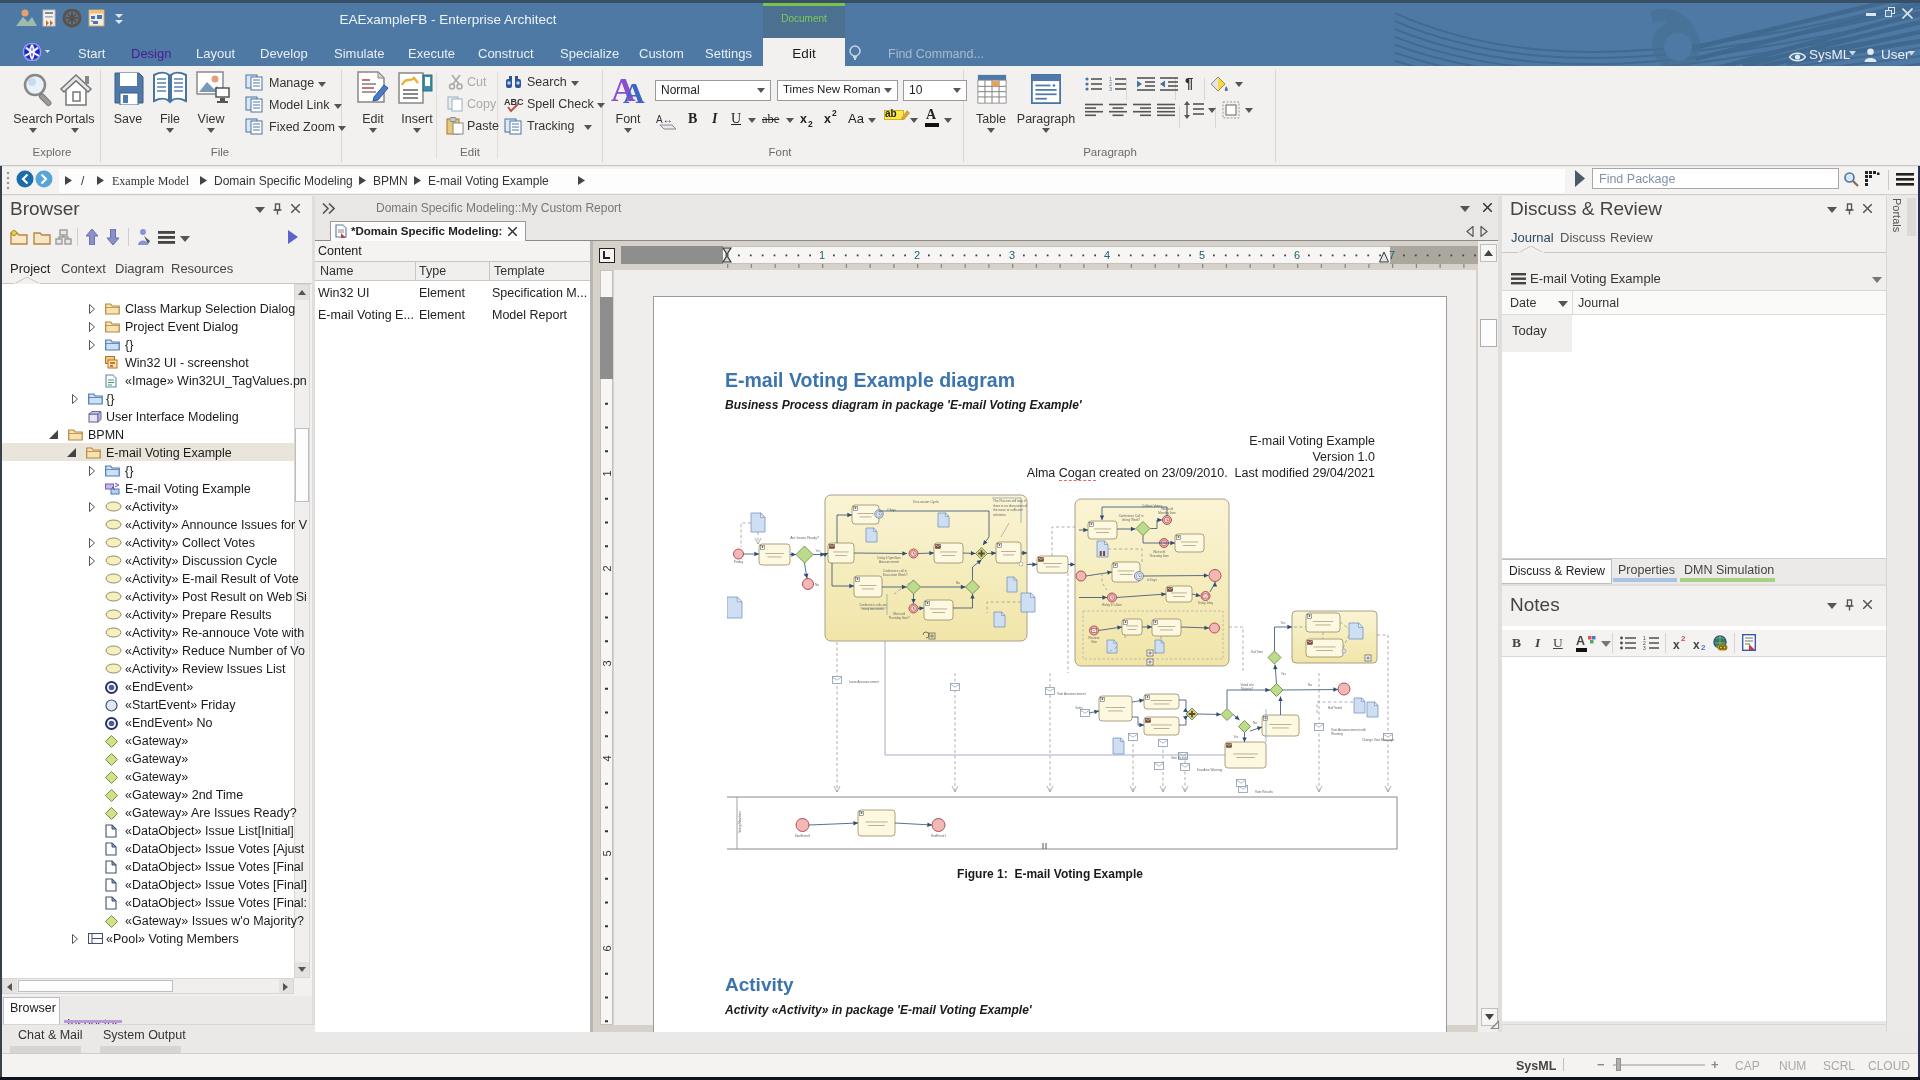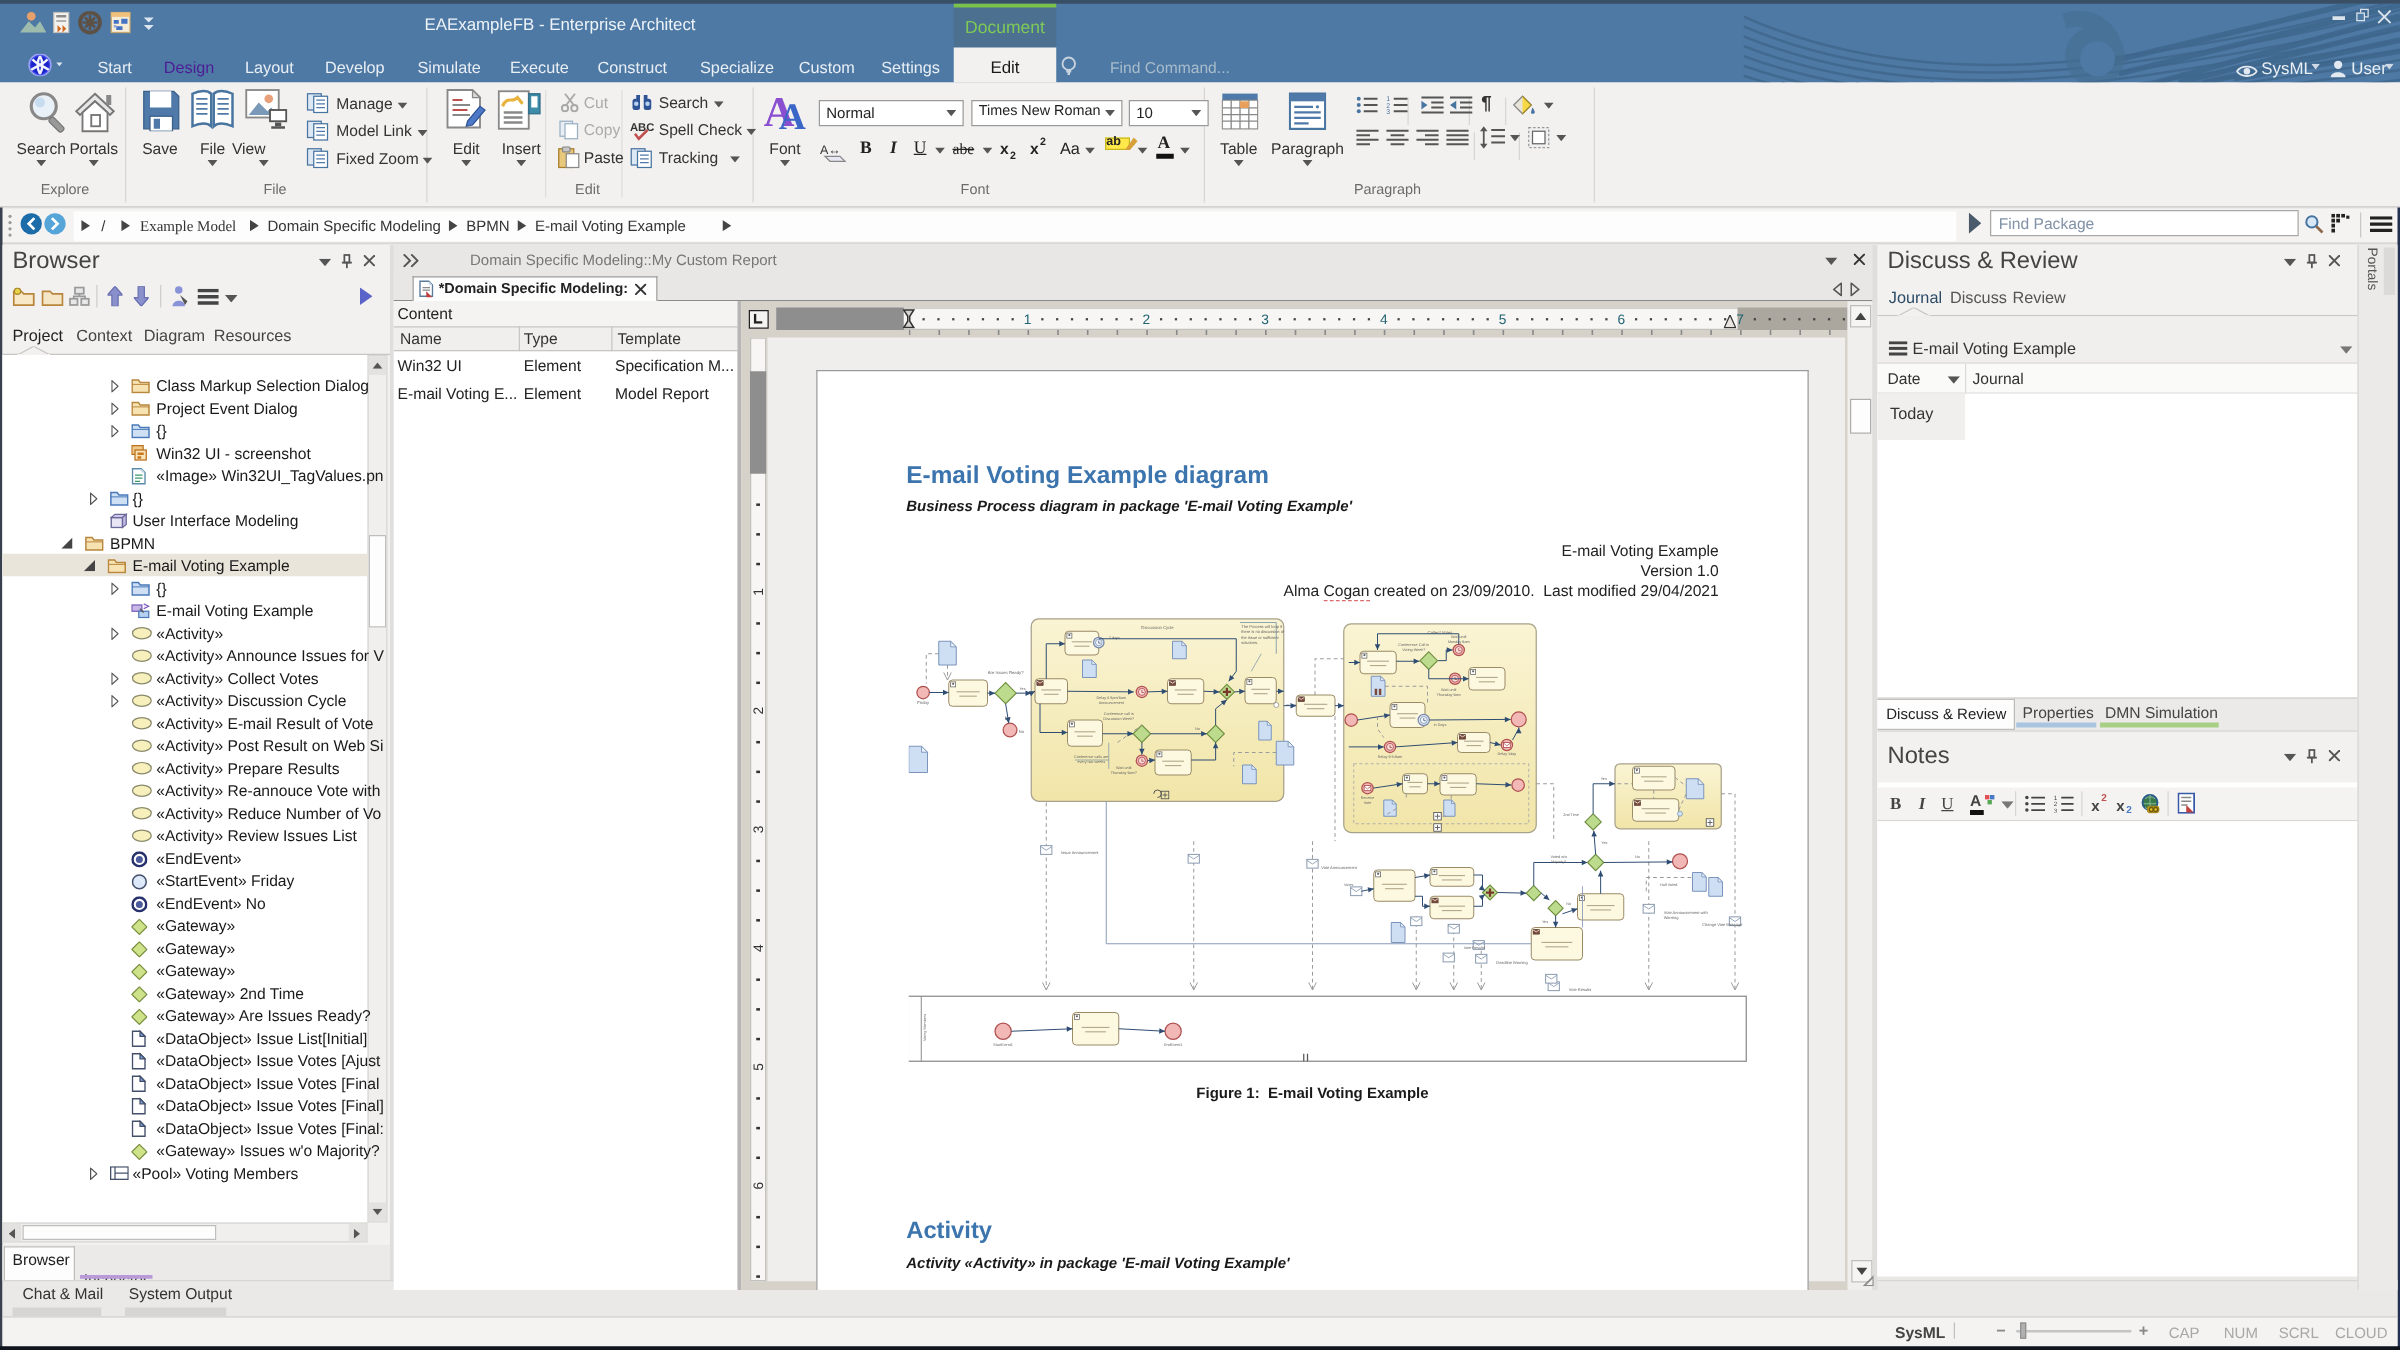--- a/index.html
+++ b/index.html
@@ -80,21 +80,21 @@
     <rect x="74" y="1" width="15" height="3.5" fill="#efc17d"></rect>
     <rect x="76" y="7" width="4" height="3" fill="#4472c4"></rect>
     <rect x="82" y="6" width="5" height="4" fill="#4472c4"></rect>
     <rect x="78" y="12" width="5" height="3" fill="#4472c4"></rect>
     <rect x="76" y="11" width="2" height="2" fill="#8faadc"></rect>
 <path d="M100,5 h8 l-4,4 z" fill="#dce6f0"></path>
     <path d="M100,11 h8 l-4,4 z" fill="#dce6f0"></path>
 </svg>
 <div class="tx" style="left:448px;top:12px;transform:translateX(-50%);font-size:13.5px;color:#eef3f8;">EAExampleFB - Enterprise Architect</div>
 <div class="abs" style="left:763px;top:3px;width:82px;height:35px;background:#4b7090;border-top:3px solid #79c24b;"></div>
-<div class="tx" style="left:804px;top:13px;transform:translateX(-50%);font-size:14px;color:#7fca57;">Document</div>
+<div class="tx" style="left:804px;top:13px;transform:translateX(-50%);font-size:10px;color:#7fca57;">Document</div>
 <svg class="abs" style="left:20px;top:43px" width="30" height="18" viewBox="0 0 30 18">
 <circle cx="12" cy="9" r="8.8" fill="#4048e8"></circle>
 <circle cx="12" cy="9" r="7.2" fill="#1a24c8"></circle>
 <g stroke="#f0f2ff" stroke-width="1.9" fill="none">
 <path d="M6,4.5 C 10,9 17,11 19,13"></path>
 <path d="M18,4.5 C 14,9 7,11 5,13"></path>
 <path d="M12,1.8 C 9.5,6 9.5,12 12,16.2"></path>
 <path d="M12,1.8 C 14.5,6 14.5,12 12,16.2"></path>
 </g>
 <circle cx="12" cy="9" r="8.8" fill="none" stroke="#9aa2f2" stroke-width="1.2"></circle>
@@ -180,21 +180,21 @@
     <path d="M0,0 h8 l-4,5 z" fill="#555"></path>
   </svg>
 <svg class="abs" style="left:196px;top:71px" width="34" height="34" viewBox="0 0 34 34">
 <rect x="1" y="1" width="26" height="22" fill="#fff" stroke="#8a8a8a" stroke-width="1.5"></rect>
 <circle cx="19" cy="8" r="3.5" fill="#e8a07a"></circle>
     <path d="M3,21 L11,11 L18,18 L21,15 L26,21 Z" fill="#7a98b8"></path>
 <rect x="20" y="17" width="13" height="9" fill="#fff" stroke="#555" stroke-width="1.5"></rect>
     <rect x="24" y="27" width="5" height="3" fill="#555"></rect>
     <rect x="21" y="30" width="11" height="2" fill="#555"></rect>
 </svg>
-<div class="tx" style="left:199px;top:112px;transform:translateX(-50%);font-size:12.5px;color:#333;">View</div>
+<div class="tx" style="left:211px;top:112px;transform:translateX(-50%);font-size:12.5px;color:#333;">View</div>
 <svg class="abs" style="left:207px;top:128px" width="8" height="5" viewBox="0 0 8 5">
     <path d="M0,0 h8 l-4,5 z" fill="#555"></path>
   </svg>
 <svg class="abs" style="left:245px;top:74px" width="20" height="17" viewBox="0 0 20 17">
 <rect x="1" y="1" width="11" height="13" fill="#dce8f4" stroke="#4874a0"></rect>
 <rect x="6" y="3" width="11" height="13" fill="#fff" stroke="#4874a0"></rect>
 <g stroke="#4e79a8" stroke-width="1">
       <line x1="8" y1="6" x2="15" y2="6"></line>
       <line x1="8" y1="9" x2="15" y2="9"></line>
       <line x1="8" y1="12" x2="15" y2="12"></line>

